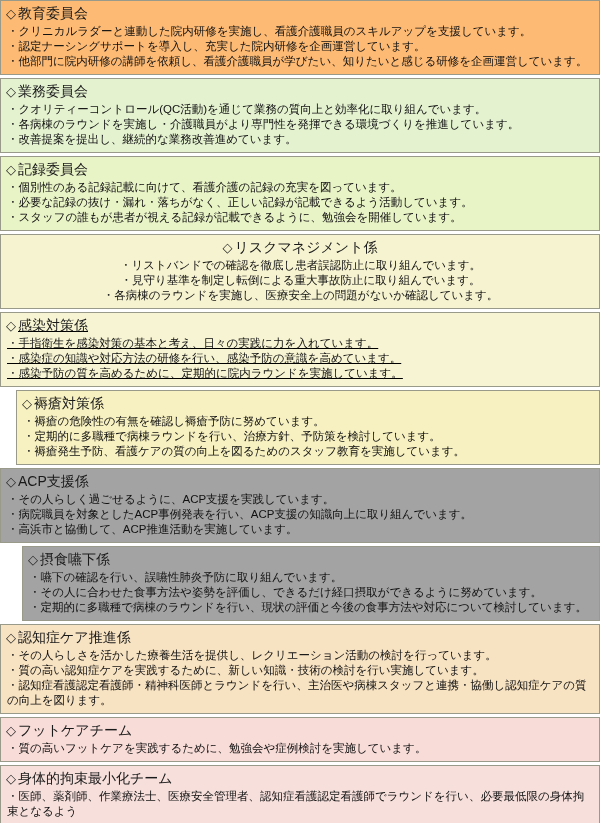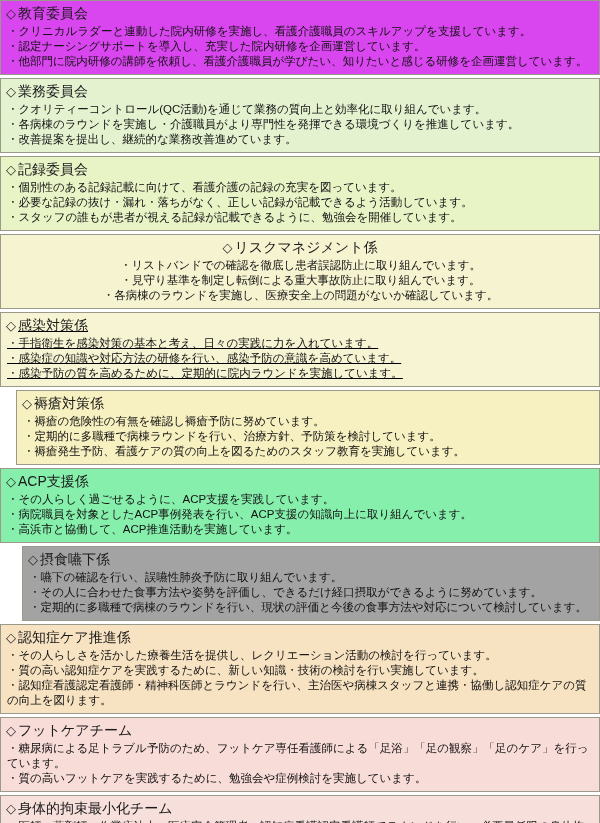--- a/index.html
+++ b/index.html
@@ -44,27 +44,27 @@
   }
   .bullets li {
     font-size: 11.5px;
     line-height: 15px;
     color: #111;
     margin: 0;
     padding: 0 0 0 1px;
     text-indent: 0;
   }
   
-  .theme-green   { background: #d946ef; }
+  .theme-green   { background: #fdba74; }
   .theme-green2  { background: #e4f2d0; }
   .theme-lime    { background: #e8f3c6; }
   .theme-cream   { background: #f6f3d0; text-align: center; }
   .theme-cream2  { background: #f7f4d3; text-decoration: underline; }
   .theme-yellow  { background: #f7f0c0; margin-left: 16px; }
-  .theme-peachy  { background: #86efac; }
+  .theme-peachy  { background: #a3a3a3; }
   .theme-peach   { background: #a3a3a3; margin-left: 22px; }
   .theme-peach2  { background: #f7e2c2; }
   .theme-pink    { background: #f8dcd8; }
   .theme-pink2   { background: #f7e0dc; }
 </style>
 </head>
 <body>
 
 <div id="page">
     <div class="section theme-green">
@@ -135,21 +135,20 @@
       <div class="sec-title"><span class="diamond">◇</span><span>認知症ケア推進係</span></div>
       <ul class="bullets">
         <li>・その人らしさを活かした療養生活を提供し、レクリエーション活動の検討を行っています。</li>
         <li>・質の高い認知症ケアを実践するために、新しい知識・技術の検討を行い実施しています。</li>
         <li>・認知症看護認定看護師・精神科医師とラウンドを行い、主治医や病棟スタッフと連携・協働し認知症ケアの質の向上を図ります。</li>
       </ul>
     </div>
     <div class="section theme-pink">
       <div class="sec-title"><span class="diamond">◇</span><span>フットケアチーム</span></div>
       <ul class="bullets">
-        <li>・糖尿病による足トラブル予防のため、フットケア専任看護師による「足浴」「足の観察」「足のケア」を行っています。</li>
         <li>・質の高いフットケアを実践するために、勉強会や症例検討を実施しています。</li>
       </ul>
     </div>
     <div class="section theme-pink2">
       <div class="sec-title"><span class="diamond">◇</span><span>身体的拘束最小化チーム</span></div>
       <ul class="bullets">
         <li>・医師、薬剤師、作業療法士、医療安全管理者、認知症看護認定看護師でラウンドを行い、必要最低限の身体拘束となるよう</li>
       </ul>
     </div>
   </div>

